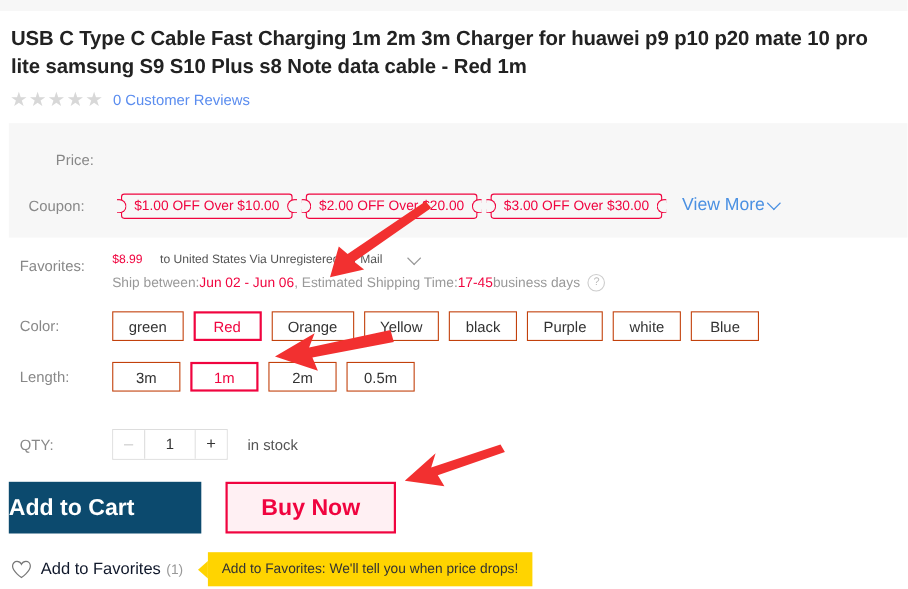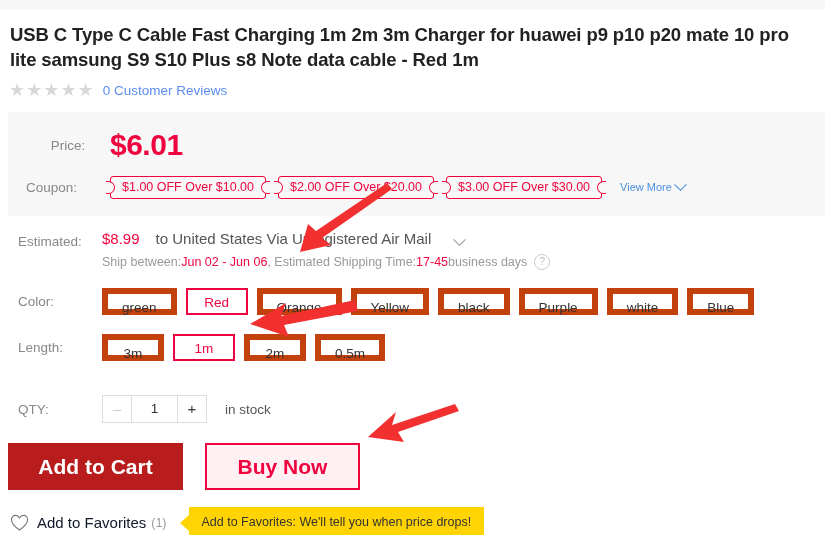--- a/index.html
+++ b/index.html
@@ -137,21 +137,21 @@
   }
   .coupon::after {
     right: -1px;
     border: 1px solid #f0043f;
     border-right: none;
     border-radius: 9px 0 0 9px;
     transform: translateX(4px);
   }
   .view-more {
     color: #4a90e2;
-    font-size: 11px;
+    font-size: 16px;
     margin-left: 6px;
     display: flex;
     align-items: center;
     gap: 4px;
     cursor: pointer;
   }
   .chev {
     display: inline-block;
     width: 8px; height: 8px;
     border-right: 1.6px solid #4a90e2;
@@ -161,21 +161,21 @@
   .chev.gray {
     border-right-color: #999999;
     border-bottom-color: #999999;
   }
 
   
   .shipping-block { margin-top: 14px; }
   .ship-line1 {
     display: flex;
     align-items: flex-end;
-    font-size: 15px;
+    font-size: 11px;
     color: #555555;
     gap: 16px;
   }
   .ship-price { color: #f0043f; }
   .ship-text { color: #555555; }
   .ship-chev { margin-left: 8px; }
   .ship-line2 {
     margin-top: 7px;
     font-size: 12.5px;
     color: #999999;
@@ -193,21 +193,21 @@
     line-height: 13px;
     text-align: center;
     margin-left: 7px;
     cursor: pointer;
   }
 
   
   .opt-row { margin-top: 16px; align-items: center; }
   .chips { display: flex; gap: 9px; flex-wrap: nowrap; }
   .chip {
-    border: 6px solid #c2410c;
+    border: 1px solid #c2410c;
     background: #ffffff;
     color: #333333;
     font-size: 13.5px;
     height: 27px;
     line-height: 27px;
     min-width: 62px;
     padding: 0 14px;
     text-align: center;
     box-sizing: border-box;
     cursor: pointer;
@@ -256,28 +256,28 @@
 
   
   .cta-row {
     display: flex;
     align-items: center;
     gap: 22px;
     margin-top: 19px;
     padding-left: 8px;
   }
   .btn-cart {
-    background: #b91c1c;
+    background: #0c4a6e;
     color: #ffffff;
     font-size: 21px;
     font-weight: bold;
     width: 175px;
     height: 47px;
     line-height: 47px;
-    text-align: center;
+    text-align: left;
     cursor: pointer;
   }
   .btn-buy {
     background: #fff0f3;
     color: #f0043f;
     border: 2px solid #f0043f;
     font-size: 21px;
     font-weight: bold;
     width: 155px;
     height: 47px;
@@ -351,40 +351,39 @@
       <span class="star">★</span>
       <span class="star">★</span>
     </div>
     <span class="reviews-link">0 Customer Reviews</span>
   </div>
 
   <div class="gray-panel">
 
     <div class="row price-row">
       <div class="row-label">Price:</div>
-      <div class="price-value">$6.01</div>
     </div>
 
     <div class="row coupon-row">
       <div class="row-label">Coupon:</div>
       <div class="coupons">
         <div class="coupon">$1.00 OFF Over $10.00</div>
         <div class="coupon">$2.00 OFF Over $20.00</div>
         <div class="coupon">$3.00 OFF Over $30.00</div>
         <div class="view-more">
           <span>View More</span>
           <span class="chev"></span>
         </div>
       </div>
     </div>
 
   </div>
 
   <div class="row shipping-block">
-    <div class="row-label top">Estimated:</div>
+    <div class="row-label top">Favorites:</div>
     <div>
       <div class="ship-line1">
         <span class="ship-price">$8.99</span>
         <span class="ship-text"> to United States Via Unregistered Air Mail</span>
         <span class="chev gray ship-chev"></span>
       </div>
       <div class="ship-line2">
         <span>Ship between: </span>
         <span class="ship-hl">Jun 02 - Jun 06</span>
         <span>, Estimated Shipping Time: </span>

